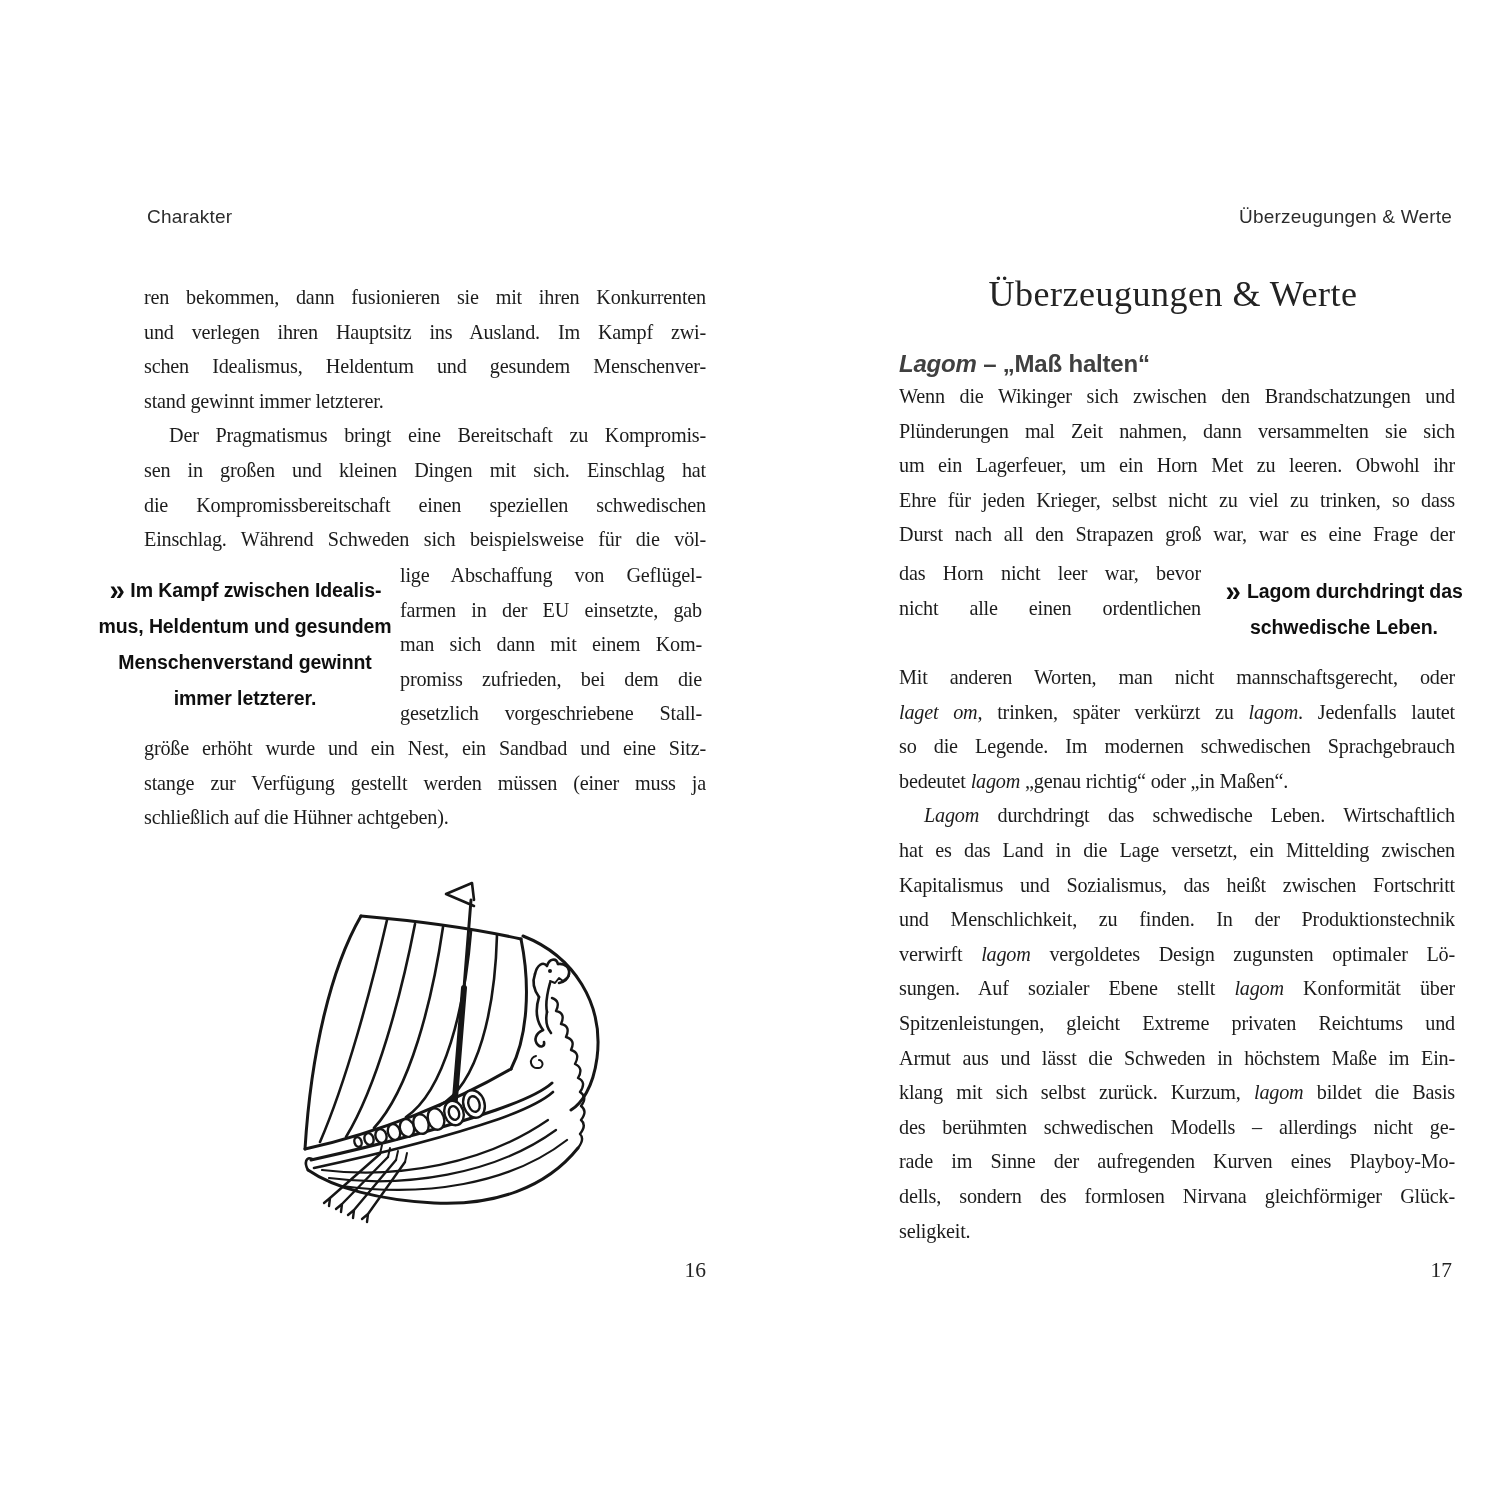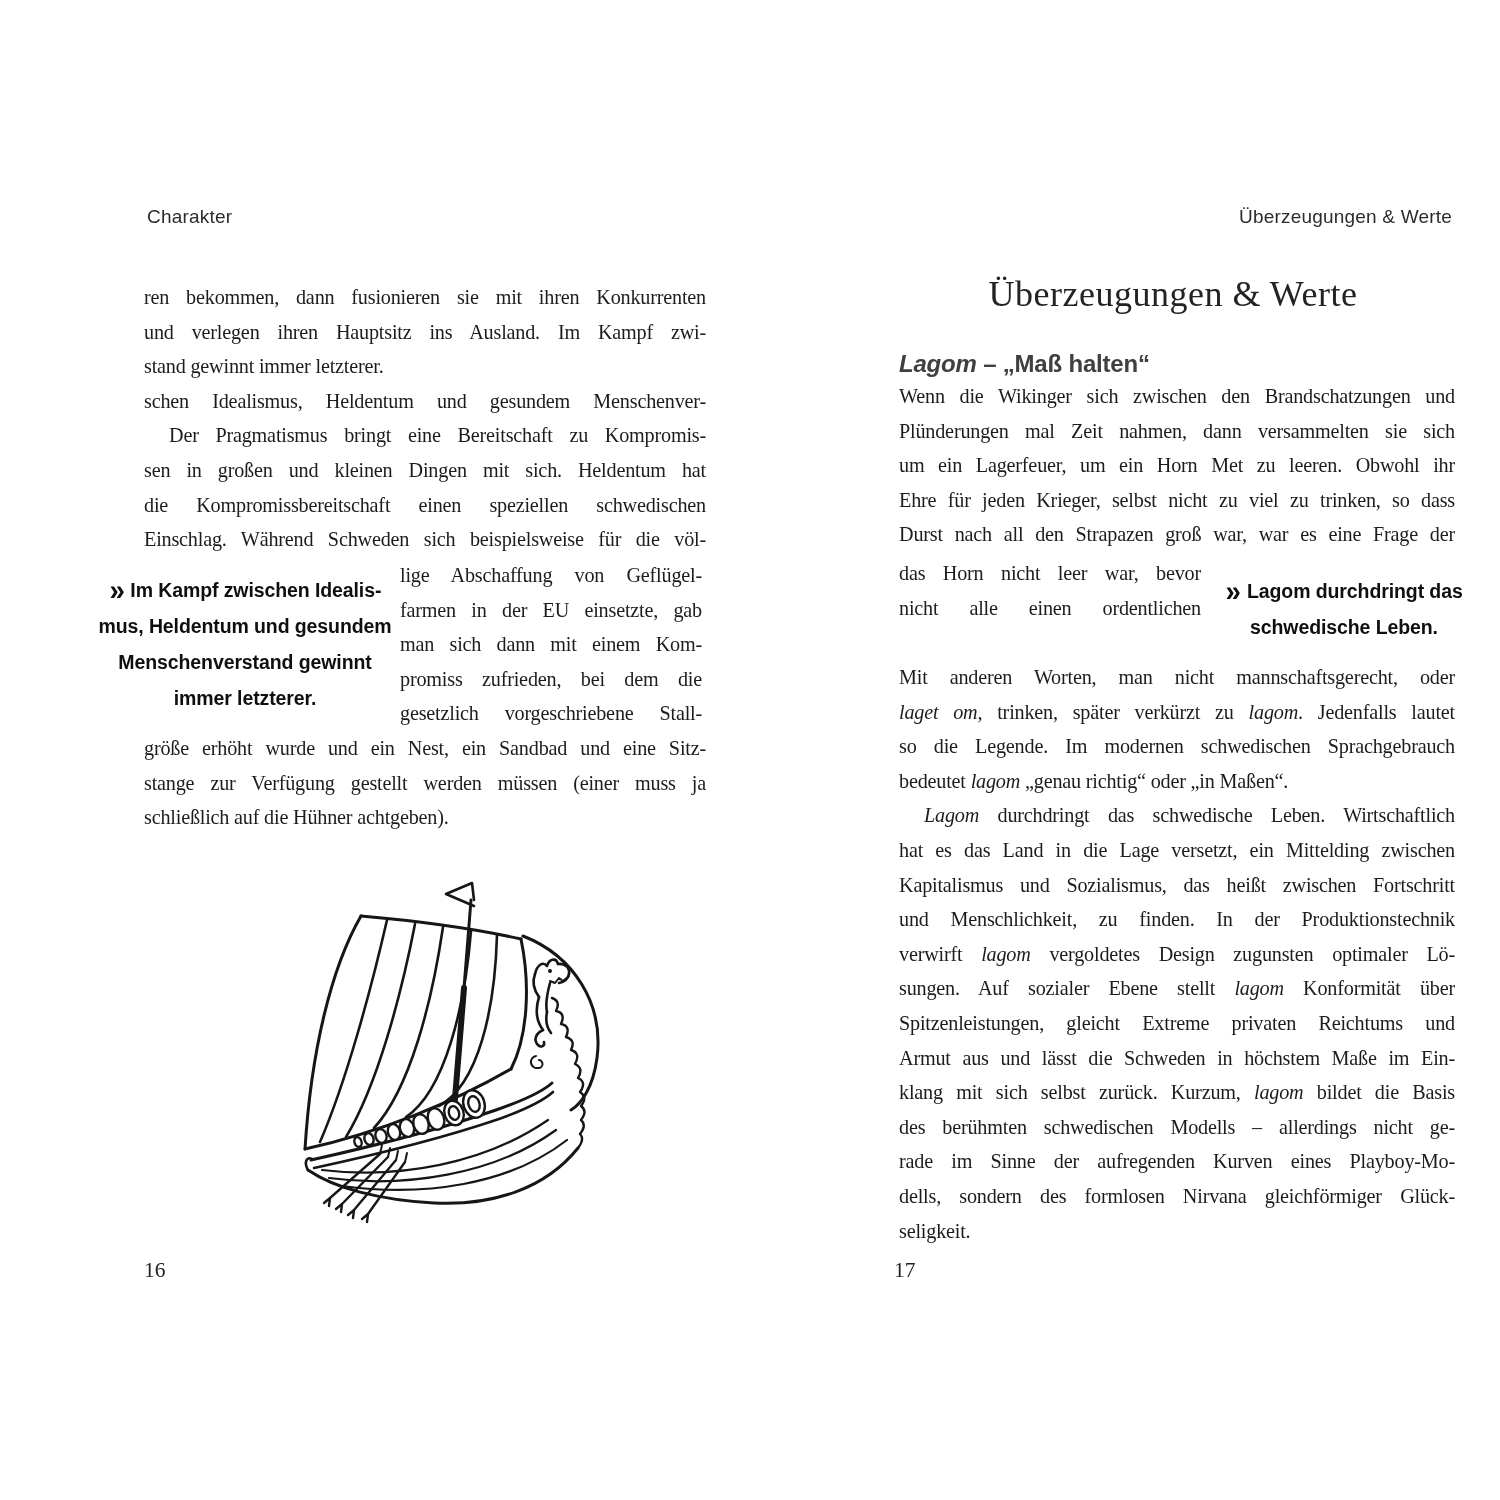--- a/index.html
+++ b/index.html
@@ -13,38 +13,38 @@
   .just{text-align:justify;text-align-last:justify;}
   .ind{text-indent:25px;}
   .pullquote{font-family:"Liberation Sans","DejaVu Sans",sans-serif;font-weight:bold;
              font-size:19.5px;color:#0f0f0f;text-align:center;letter-spacing:-0.1px;}
   .pullquote .tl{height:36px;line-height:36px;overflow:visible;}
   .chev{font-size:30px;letter-spacing:-3px;margin-right:8px;vertical-align:-3px;
         display:inline-block;transform:scaleX(.92);}
   .title{font-size:36px;line-height:44px;letter-spacing:.5px;text-align:center;color:#232323;}
   .secheading{font-family:"Liberation Sans","DejaVu Sans",sans-serif;font-weight:bold;
               font-size:24px;line-height:34px;color:#404040;letter-spacing:-0.2px;}
-  .pagenum{font-size:21.5px;text-align:left;color:#232323;}
+  .pagenum{font-size:21.5px;text-align:right;color:#232323;}
   svg .ink{stroke:#161616;fill:none;stroke-linecap:round;stroke-linejoin:round;}
 </style>
 </head>
 <body>
 
 <div class="canvas">
 
   <div>
     <div class="abs runhead" style="left:103px;top:206px;">Charakter</div>
 
     <div class="abs bodycol" style="left:100px;top:280px;width:562px;">
         <div class="tl just">ren bekommen, dann fusionieren sie mit ihren Konkurrenten</div>
         <div class="tl just">und verlegen ihren Hauptsitz ins Ausland. Im Kampf zwi-</div>
+        <div class="tl just">schen Idealismus, Heldentum und gesundem Menschenver-</div>
         <div class="tl">stand gewinnt immer letzterer.</div>
-        <div class="tl just">schen Idealismus, Heldentum und gesundem Menschenver-</div>
         <div class="tl just ind">Der Pragmatismus bringt eine Bereitschaft zu Kompromis-</div>
-        <div class="tl just">sen in großen und kleinen Dingen mit sich. Heldentum hat</div>
+        <div class="tl just">sen in großen und kleinen Dingen mit sich. Einschlag hat</div>
         <div class="tl just">die Kompromissbereitschaft einen speziellen schwedischen</div>
         <div class="tl just">Einschlag. Während Schweden sich beispielsweise für die völ-</div>
       </div>
 
     <div class="abs pullquote" style="left:50px;top:572px;width:302px;">
         <div class="tl"><span class="chev">»</span>Im Kampf zwischen Idealis-</div>
         <div class="tl">mus, Heldentum und gesundem</div>
         <div class="tl">Menschenverstand gewinnt</div>
         <div class="tl">immer letzterer.</div>
       </div>

